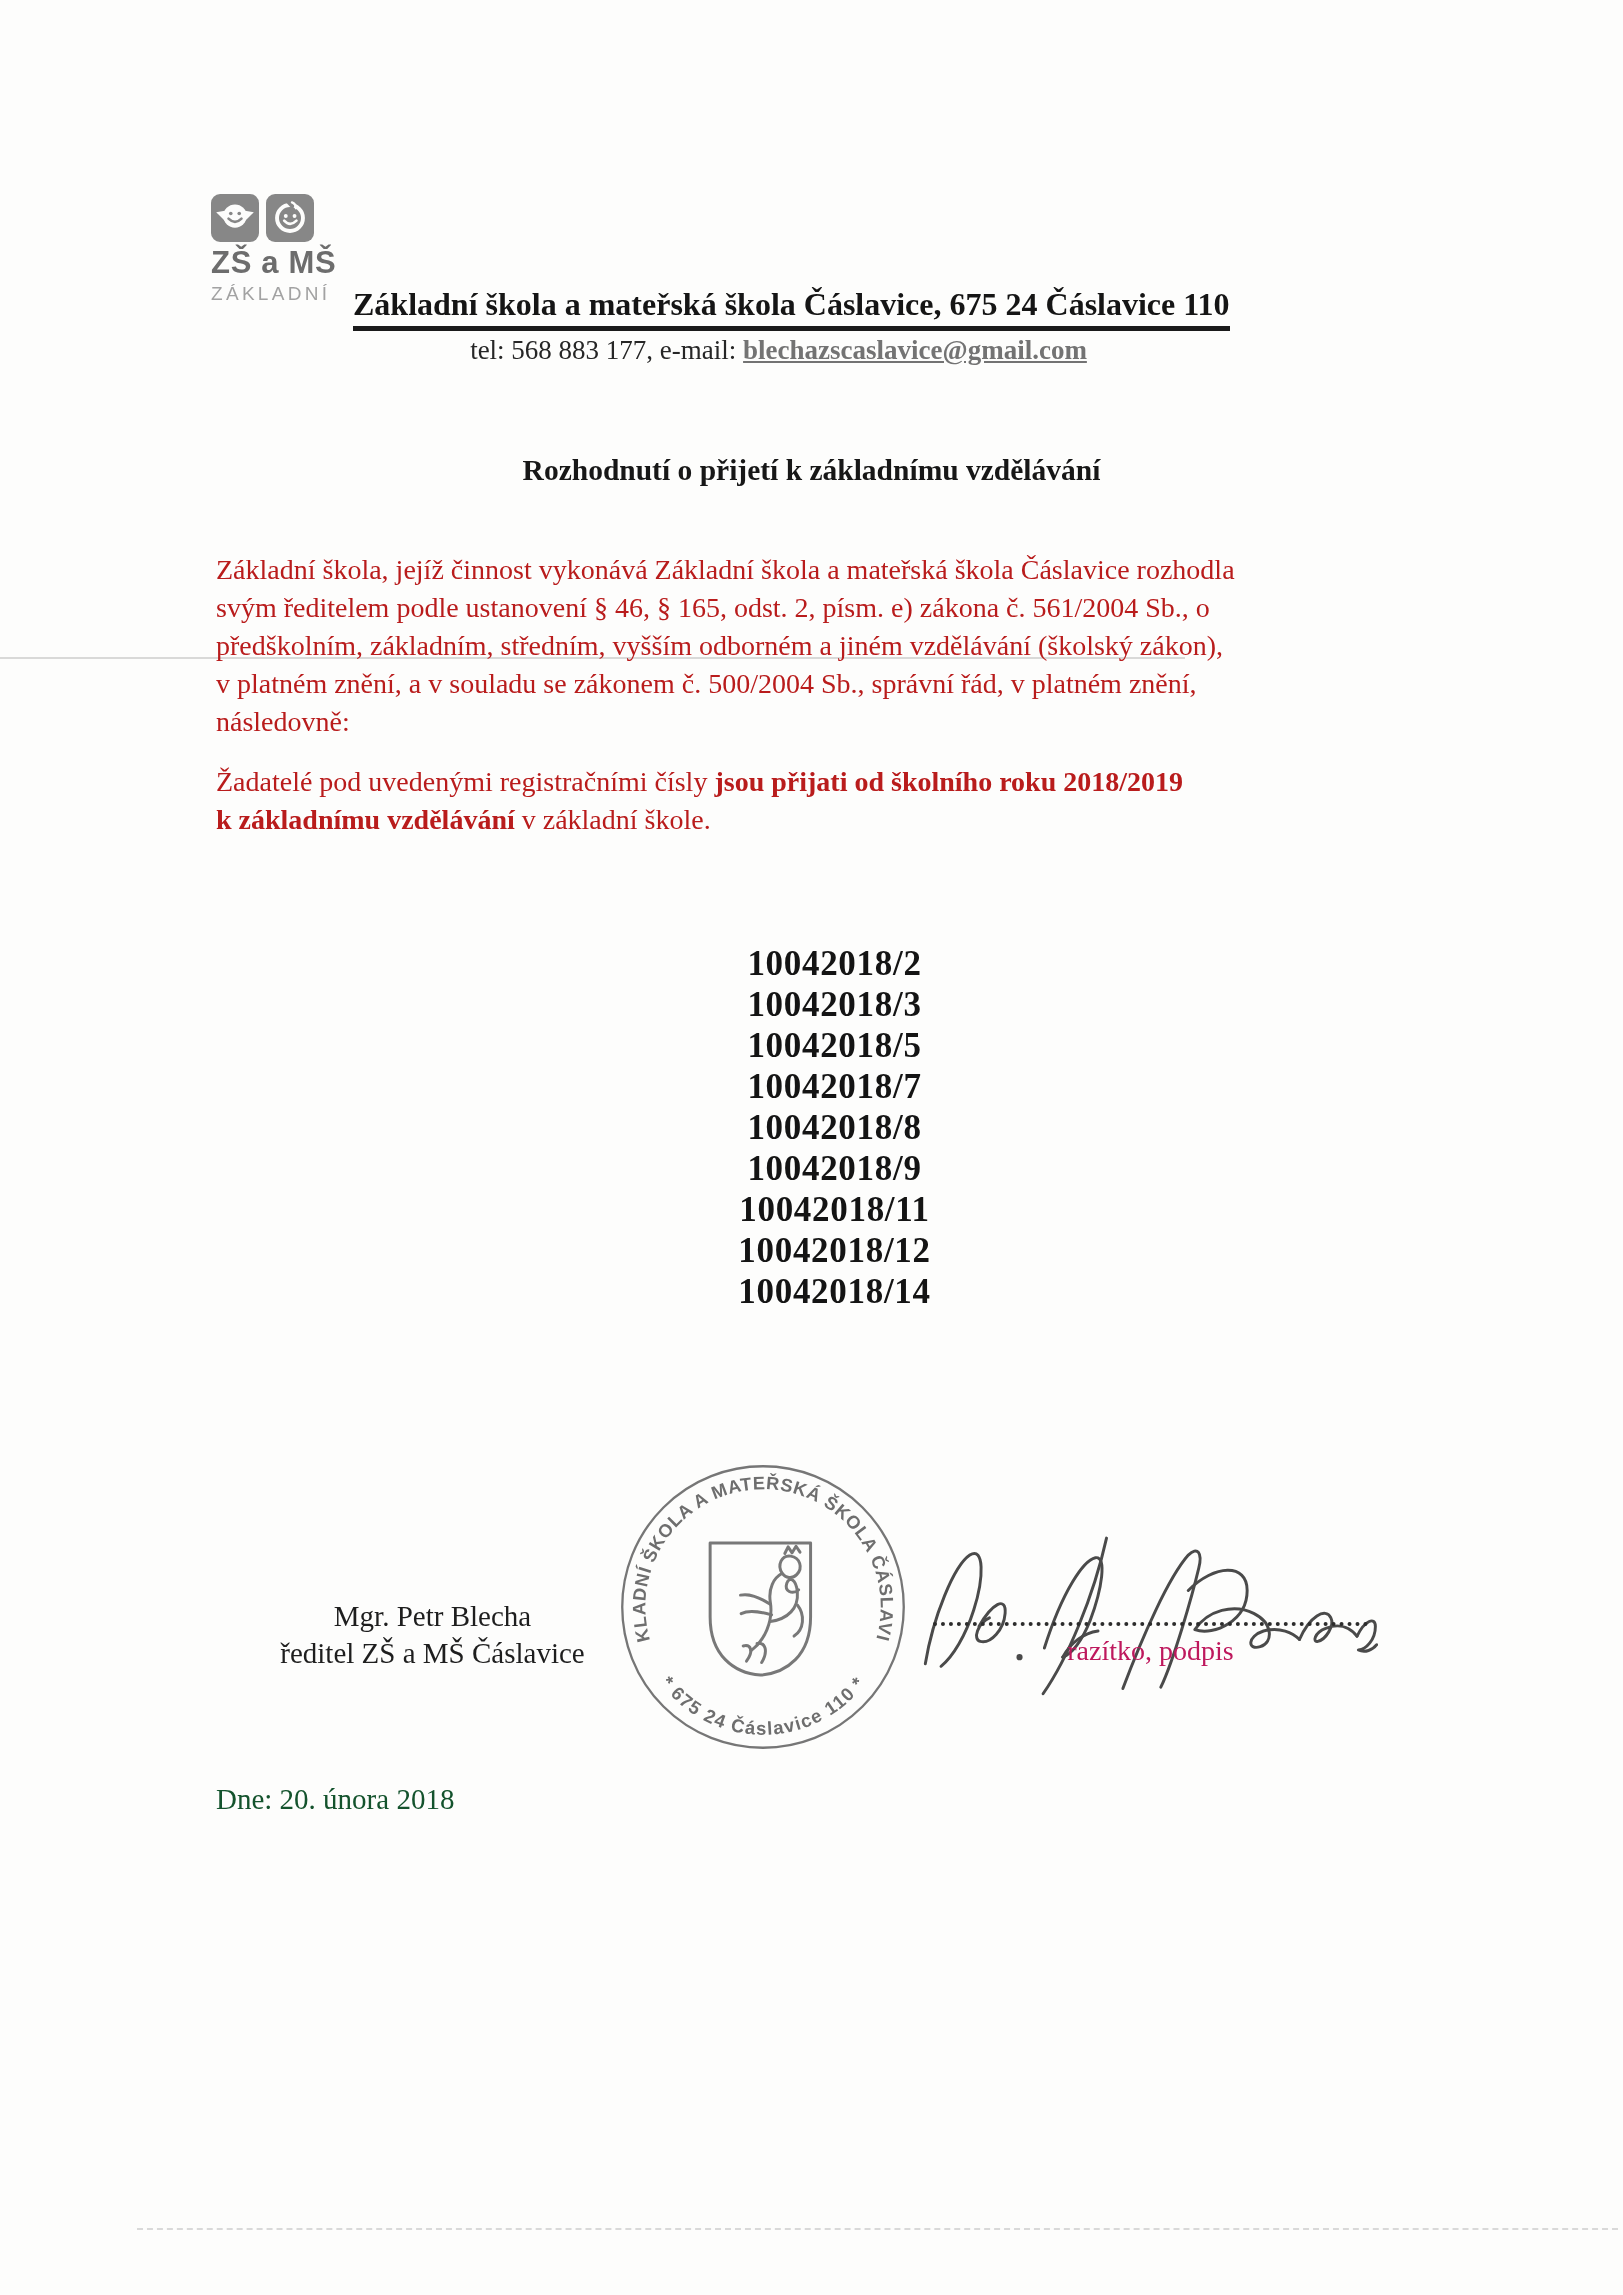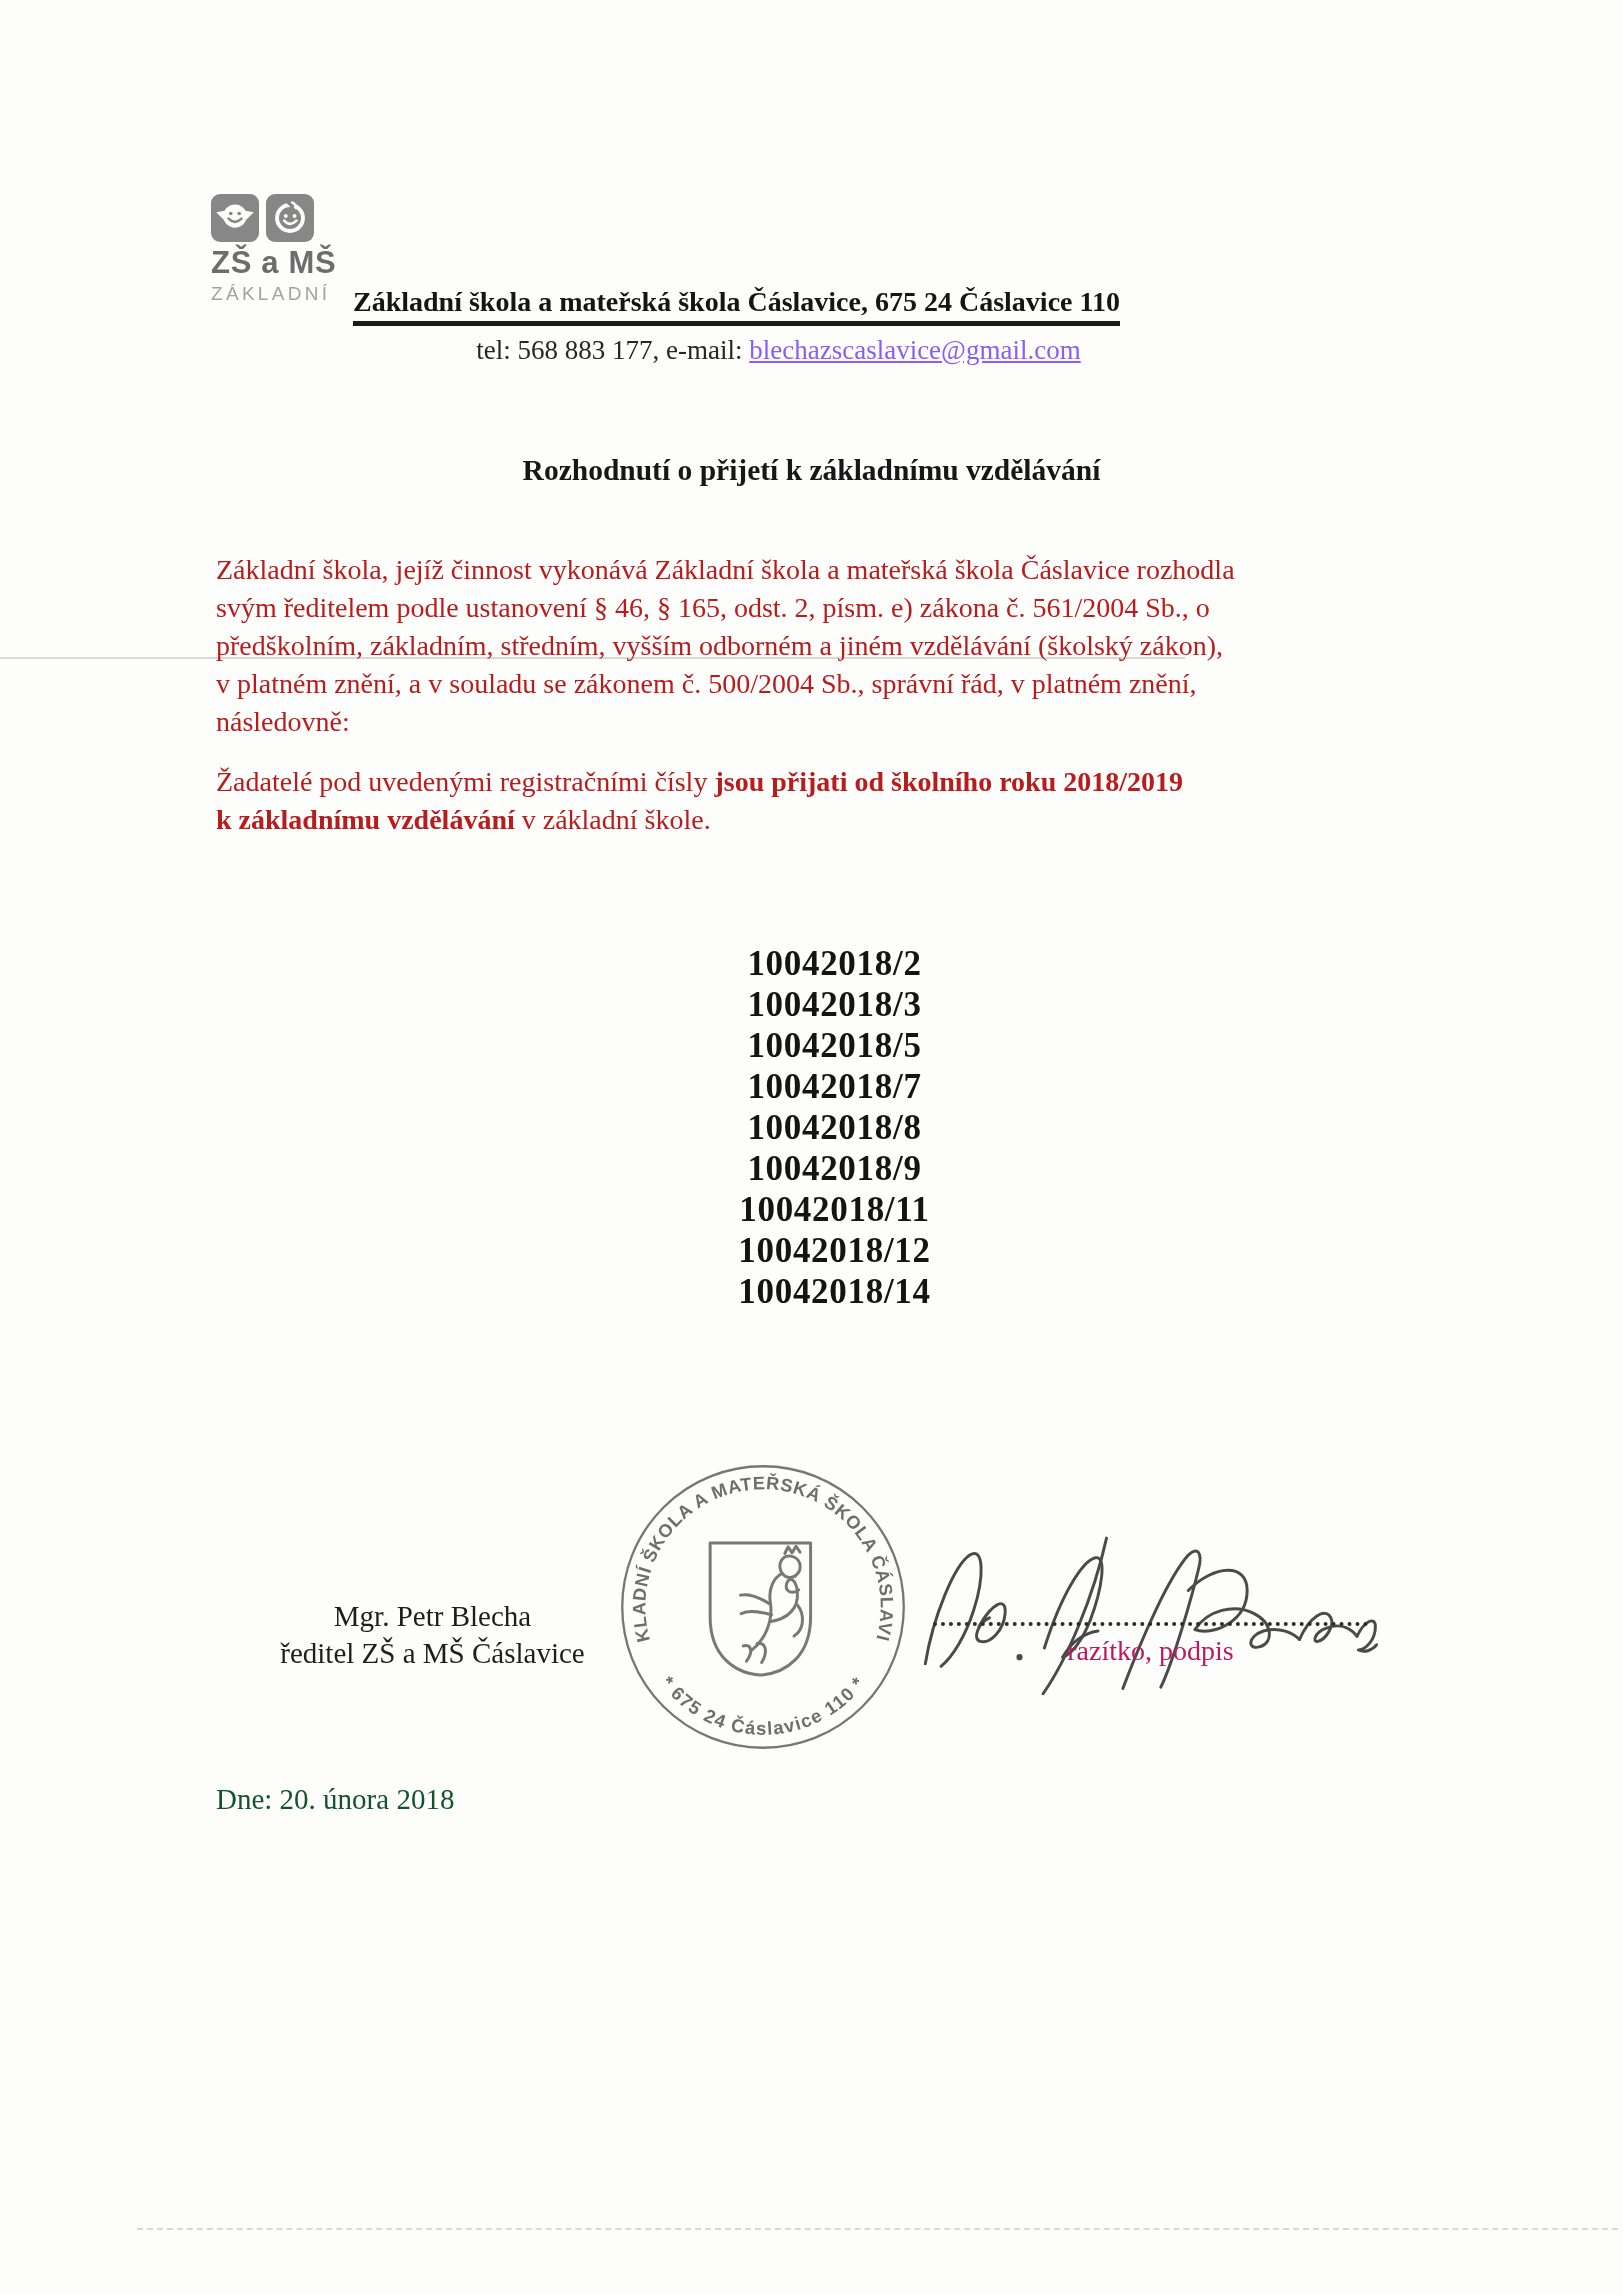--- a/index.html
+++ b/index.html
@@ -23,28 +23,28 @@
   }
   
   .logo{position:absolute;left:211px;top:194px;width:170px;
         font-family:"Liberation Sans","DejaVu Sans",sans-serif;}
   .logo-tiles{display:flex;gap:6.5px;}
   .logo-zs-ms{font-size:31px;font-weight:bold;color:#6d6d6d;margin-top:5.2px;letter-spacing:0.7px;line-height:1;}
   .logo-city{font-size:19px;color:#a2a2a2;letter-spacing:3.3px;margin-top:5.9px;line-height:1;}
   
   .header-title{
     position:absolute;left:353px;top:286px;
-    font-size:28px;font-weight:bold;color:#151515;
+    font-size:32px;font-weight:bold;color:#151515;
     border-bottom:5.2px solid #1b1b1b;padding-bottom:2.6px;white-space:nowrap;
   }
   .contact-line{
     position:absolute;left:281px;top:335px;width:995px;
     text-align:center;font-size:27px;color:#262626;
   }
-  .contact-line a{color:#8b5cf6;text-decoration:underline;}
+  .contact-line a{color:#737373;text-decoration:underline;font-weight:bold;}
   
   .doc-heading{
     position:absolute;left:0;top:454px;width:1623px;
     text-align:center;font-size:29.5px;font-weight:bold;color:#171717;font-family:Liberation Serif, serif;
   }
   
   .para{position:absolute;left:216px;width:1152px;font-size:28px;line-height:38px;color:#b91c1c;}
   .para-1{top:551px;white-space:pre-line;}
   .para-2{top:763px;}
   

